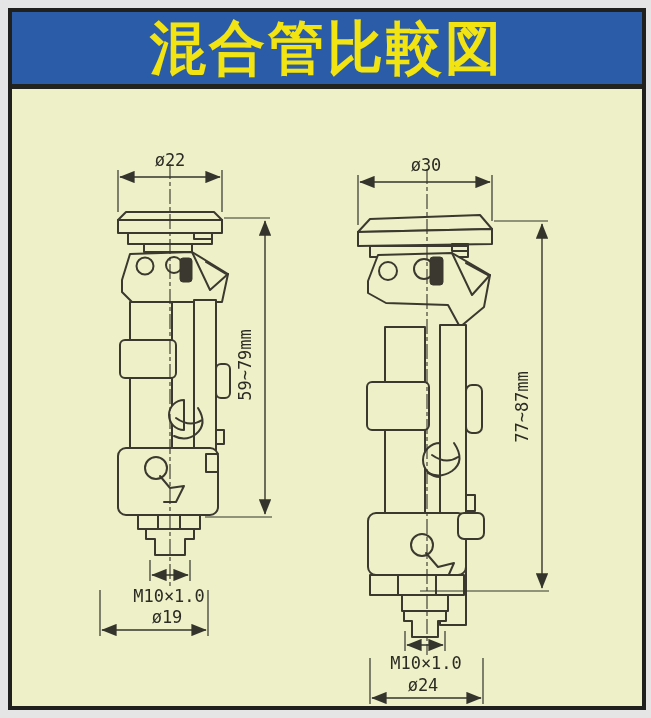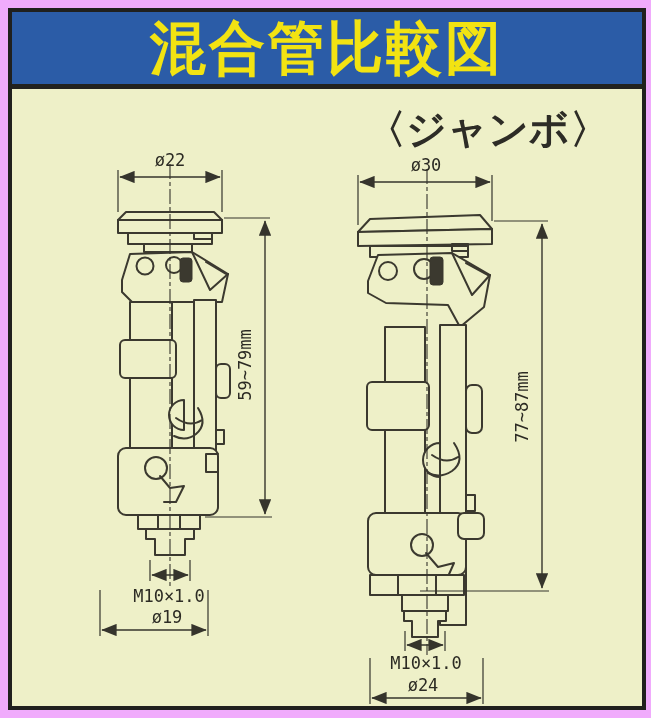--- a/index.html
+++ b/index.html
@@ -1,16 +1,16 @@
 <!DOCTYPE html>
 <html><head>
 <meta charset="utf-8">
 <style>
   html,body{margin:0;padding:0;background:#ffffff;}
-  .page{position:relative;width:651px;height:718px;background:#f0abfc;overflow:hidden;
+  .page{position:relative;width:651px;height:718px;background:#e5e5e5;overflow:hidden;
         font-family:"Liberation Sans","DejaVu Sans",sans-serif;}
   .frame{position:absolute;left:8px;top:8px;width:638px;height:702px;
          border:4px solid #20201e;box-sizing:border-box;background:#eef0c8;}
   .banner{position:absolute;left:0;top:0;width:100%;height:72px;background:#2b5ca7;
           border-bottom:5px solid #22221f;box-sizing:content-box;
           display:flex;align-items:center;justify-content:center;}
   .banner-title{font-size:56px;font-weight:900;color:#f2e312;letter-spacing:3px;
                 line-height:1;transform:scaleY(1.04);}
   .sec-label{position:absolute;font-size:40px;font-weight:bold;color:#2d2c26;
              text-align:center;letter-spacing:0px;white-space:nowrap;}
@@ -32,21 +32,20 @@
 <body>
 
 <div class="page">
   <div class="frame">
 
     <div class="banner">
       <div class="banner-title">混合管比較図</div>
     </div>
   </div>
 
-  <div class="sec-label" id="jmb-label">〈ジャンボ〉</div>
 
   <svg class="drawing" id="std-svg" width="220" height="500" viewBox="0 0 220 500">
     <defs>
       <marker id="arrS" viewBox="0 0 10 8" refX="9.5" refY="4" markerWidth="11" markerHeight="9" orient="auto-start-reverse">
         <path d="M0,0 L10,4 L0,8 Z" fill="#35342c"></path>
       </marker>
     </defs>
 
     <g>
 

